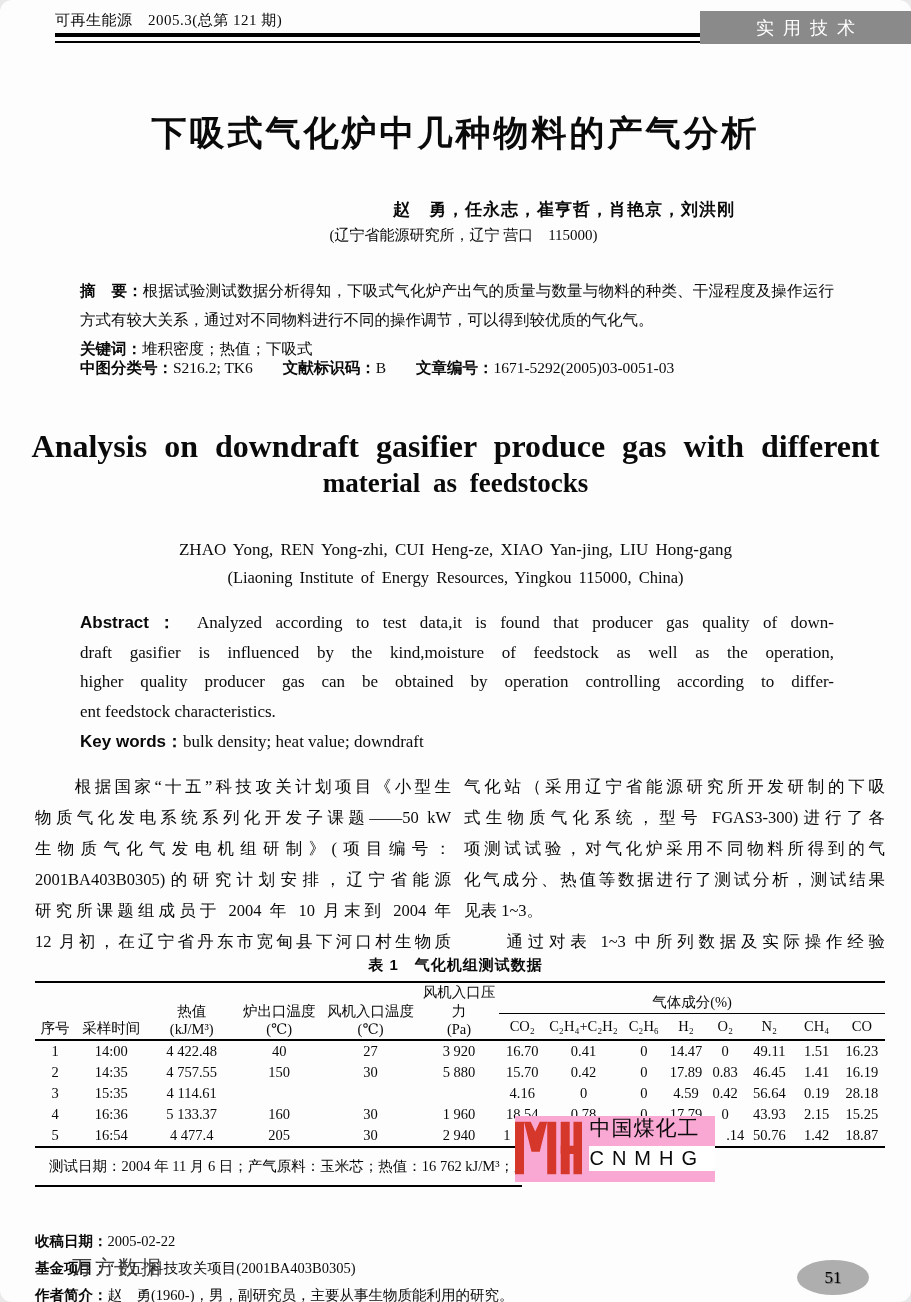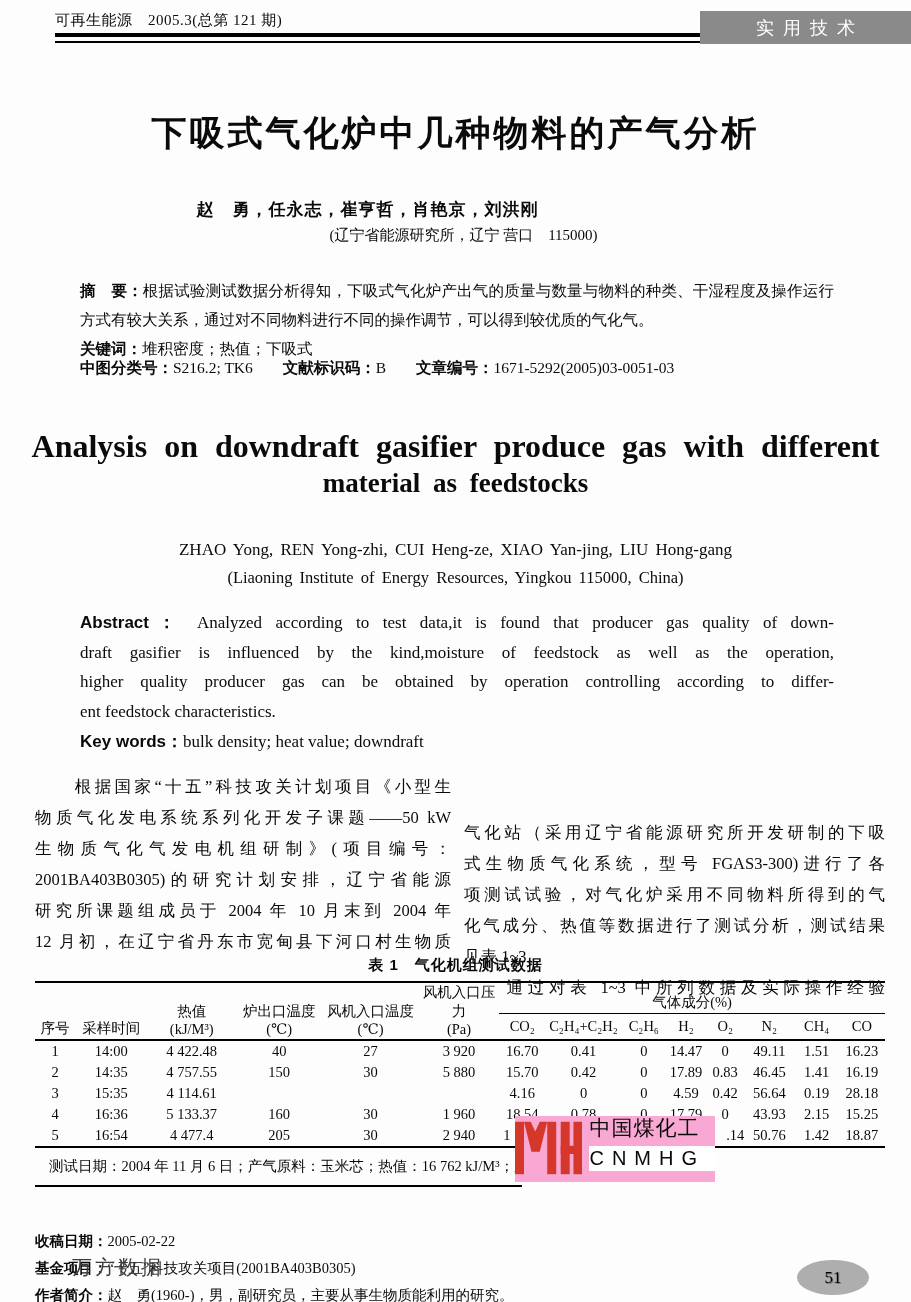--- a/index.html
+++ b/index.html
@@ -1,48 +1,48 @@
 <!DOCTYPE html>
 <html><head>
 <meta charset="utf-8">
 <style>
   html,body{margin:0;padding:0;background:#e9e9e9;}
   .page{position:relative;width:911px;height:1302px;background:#fdfdfd;margin:0 auto;
-        font-family:"Liberation Serif","DejaVu Serif",serif;color:#0a0a0a;overflow:hidden;}
+        font-family:"Liberation Serif","DejaVu Serif",serif;color:#0a0a0a;overflow:hidden;border-radius:12px;}
   .abs{position:absolute;}
   .hei{font-family:"Liberation Sans","DejaVu Sans",sans-serif;}
   
   .journal{left:55px;top:11px;font-size:15px;letter-spacing:.5px;}
   .rule-thick{left:55px;top:33px;width:722px;height:4px;background:#000;}
   .rule-thin{left:55px;top:41px;width:722px;height:2px;background:#000;}
   .section-box{left:700px;top:11px;width:211px;height:33px;background:#8a8a8a;color:#fff;
                display:flex;align-items:center;justify-content:center;font-size:18px;
                letter-spacing:9px;padding-left:9px;box-sizing:border-box;}
   
   .title-cn{left:0;top:110px;width:911px;text-align:center;font-size:35px;font-weight:700;letter-spacing:3px;}
-  .authors-cn{left:0;top:198px;width:735px;text-align:center;font-size:17px;font-weight:600;letter-spacing:1px;}
+  .authors-cn{left:0;top:198px;width:735px;text-align:right;font-size:17px;font-weight:600;letter-spacing:1px;}
   .affil-cn{left:0;top:226px;width:911px;text-align:center;font-size:15px;padding-left:8px;}
   
   .absblock{left:80px;top:276px;width:754px;font-size:15.5px;line-height:29px;text-align:justify;}
   .lbl{font-family:"Liberation Sans","DejaVu Sans",sans-serif;font-weight:700;}
   .clsline{left:80px;top:358px;width:754px;font-size:15.5px;}
   .clsline .gap{display:inline-block;width:26px;}
   
   .title-en1{left:0;top:428px;width:911px;text-align:center;font-size:32px;font-weight:700;word-spacing:9px;}
   .title-en2{left:0;top:468px;width:911px;text-align:center;font-size:27px;font-weight:700;word-spacing:6px;}
   .authors-en{left:0;top:540px;width:911px;text-align:center;font-size:17px;word-spacing:3px;}
   .affil-en{left:0;top:568px;width:911px;text-align:center;font-size:16.5px;word-spacing:3px;}
   .abs-en{left:80px;top:608px;width:754px;font-size:17px;line-height:29.5px;}
   .line{white-space:normal;}
   .just{text-align:justify;text-align-last:justify;}
   .kw-en{left:80px;top:730px;width:754px;font-size:17px;}
   
   .col{font-size:16.5px;line-height:31px;}
   .col-l{left:35px;top:771px;width:416px;}
-  .col-r{left:464px;top:771px;width:421px;margin-top:46px;}
+  .col-r{left:464px;top:771px;width:421px;}
   
   .tcaption{left:0;top:956px;width:911px;text-align:center;font-size:15px;font-weight:700;letter-spacing:1px;}
   .t1wrap{left:35px;top:981px;width:850px;}
   table.t1{width:850px;border-collapse:collapse;table-layout:fixed;font-size:14.5px;
            border-top:2px solid #000;}
   table.t1 th,table.t1 td{font-weight:400;padding:0;text-align:center;vertical-align:middle;}
   table.t1 thead .h-label{font-size:14.5px;}
   table.t1 thead tr.r1 th{height:28px;vertical-align:bottom;padding-bottom:1px;}
   table.t1 thead tr.r2 th{height:24px;border-bottom:2px solid #000;vertical-align:middle;}
   table.t1 thead th.gas-span{border-bottom:1px solid #000;height:26px;vertical-align:middle;}

